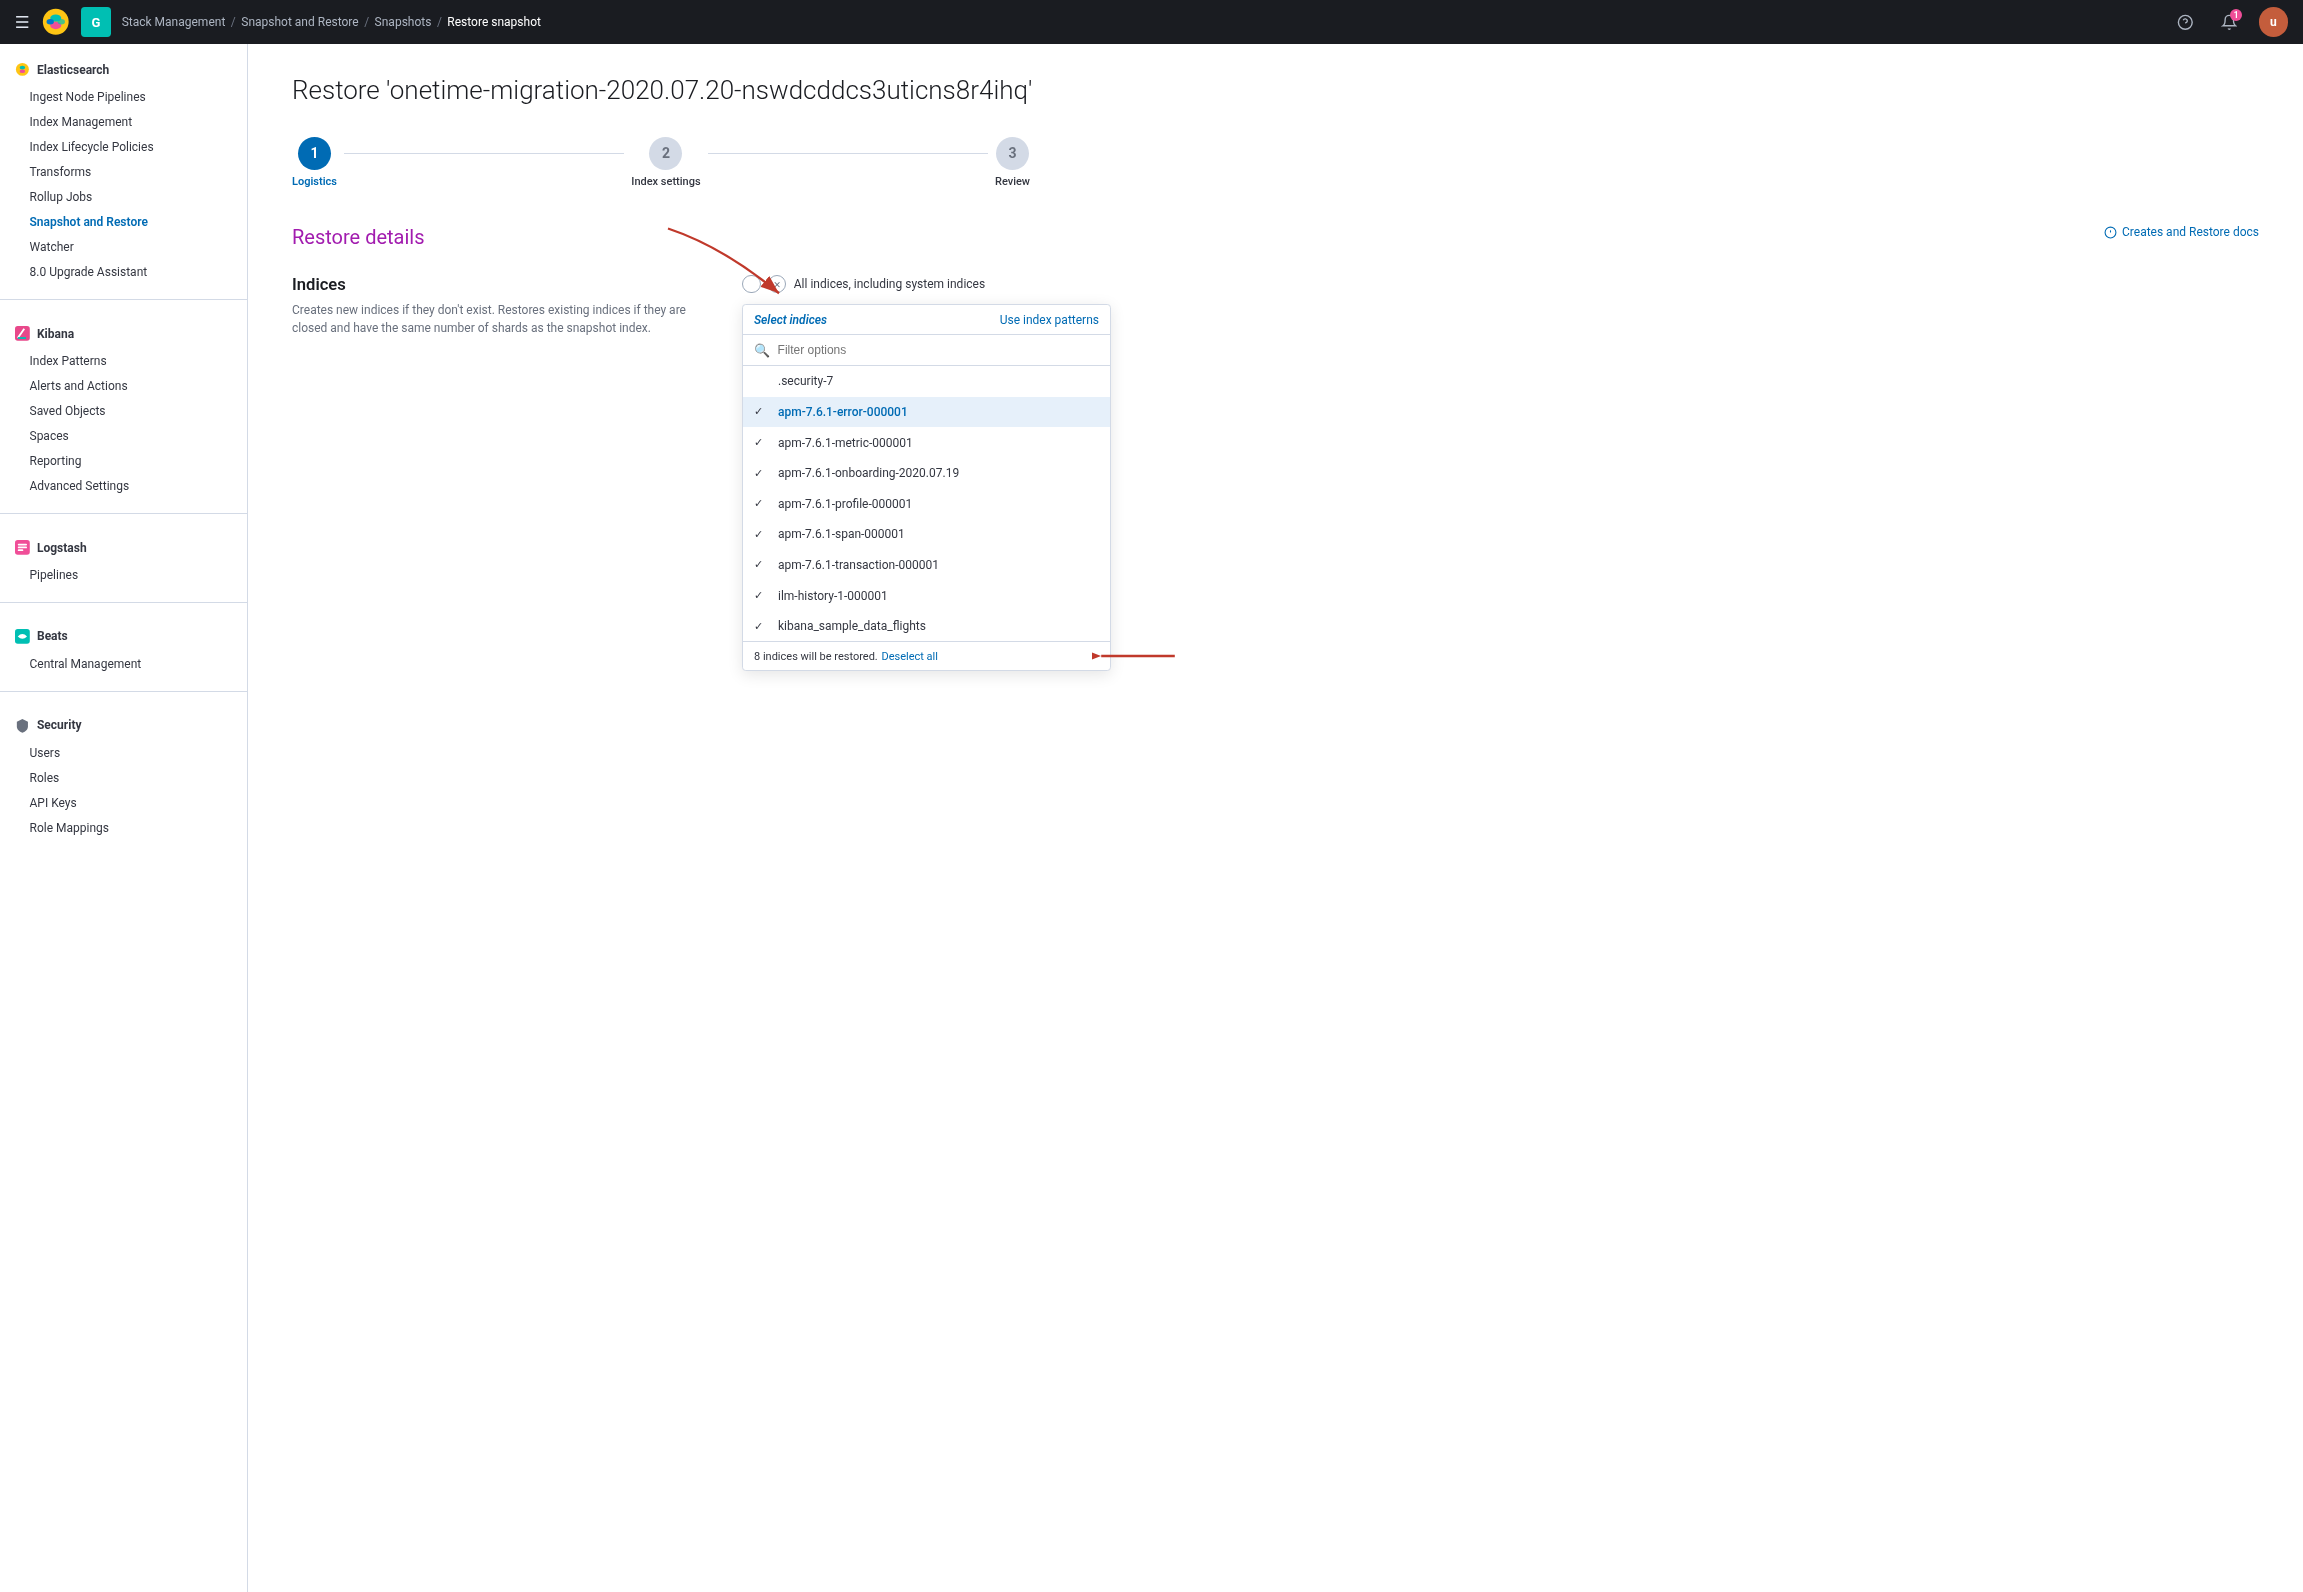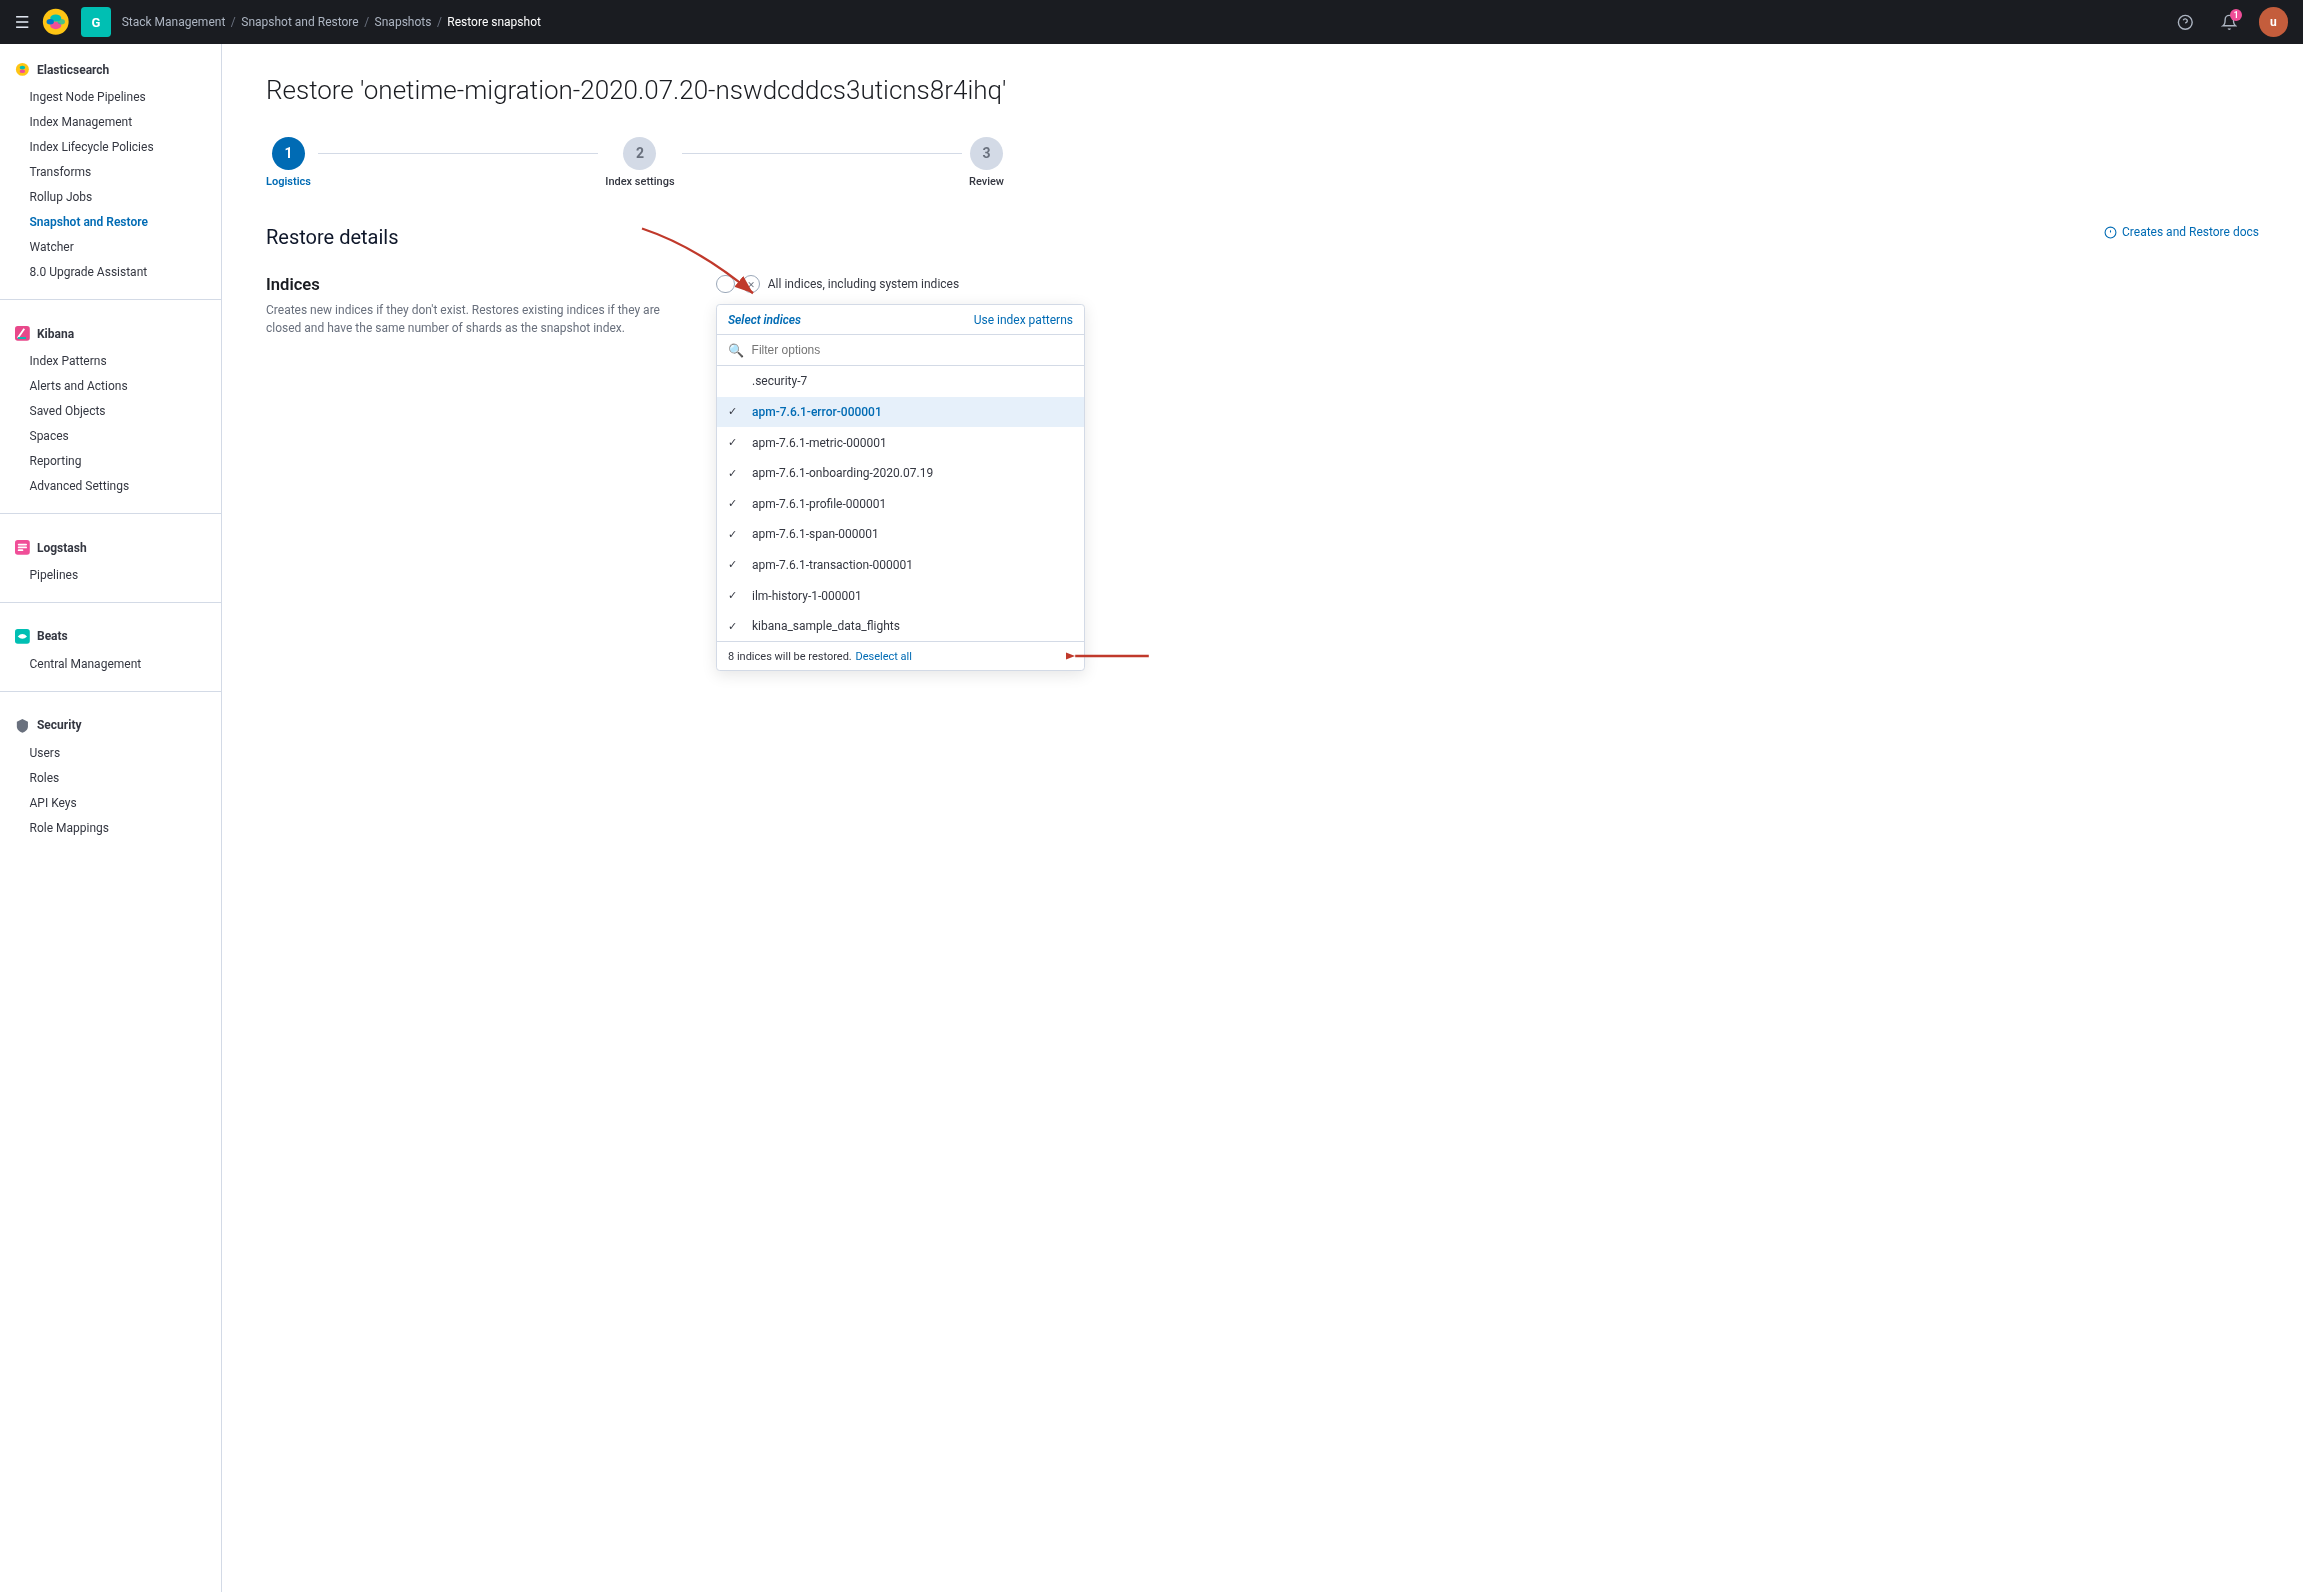--- a/index.html
+++ b/index.html
@@ -34,21 +34,21 @@
       width: 29.5px; height: 29.5px; border-radius: 50%; background: #c45d3c;
       display: flex; align-items: center; justify-content: center;
       color: #fff; font-weight: 700; font-size: 12px; cursor: pointer;
     }
 
     
     .app-body { display: flex; flex: 1; overflow: hidden; }
 
     
     .sidebar {
-      width: 222px; background: #fff; border-right: 0.9px solid #d3dae6;
+      width: 248px; background: #fff; border-right: 0.9px solid #d3dae6;
       overflow-y: auto; flex-shrink: 0; padding-bottom: 22px;
     }
     .sidebar-section { padding: 14.8px 0 7.4px 0; }
     .sidebar-section-header {
       display: flex; align-items: center; gap: 7.4px;
       padding: 3.7px 14.8px 7.4px 14.8px; font-weight: 700; font-size: 12px; color: #343741;
     }
     .sidebar-section-icon { width: 14.8px; height: 14.8px; flex-shrink: 0; }
     .sidebar-item {
       padding: 5.5px 14.8px 5.5px 29.5px; cursor: pointer; font-size: 12px; color: #343741;
@@ -77,21 +77,21 @@
       width: 33px; height: 33px; border-radius: 50%; display: flex;
       align-items: center; justify-content: center; font-weight: 700; font-size: 14px;
     }
     .step-circle.active { background: #006BB4; color: #fff; }
     .step-circle.inactive { background: #d3dae6; color: #69707d; }
     .step-label { font-size: 11px; color: #343741; font-weight: 500; white-space: nowrap; }
     .step-label.active { color: #006BB4; font-weight: 600; }
     .step-connector { flex: 1; height: 0.9px; background: #d3dae6; margin: 0 7.4px; margin-bottom: 18.5px; min-width: 111px; }
 
     
-    .section-title { font-size: 20px; font-weight: 400; color: #0f172a; margin-bottom: 3.7px; }
+    .section-title { font-size: 20px; font-weight: 400; color: #a21caf; margin-bottom: 3.7px; }
     .docs-link {
       display: flex; align-items: center; gap: 5.5px;
       color: #006BB4; font-size: 12px; text-decoration: none; cursor: pointer;
     }
     .section-header-row {
       display: flex; align-items: flex-start; justify-content: space-between;
       margin-bottom: 22px;
     }
 
     

